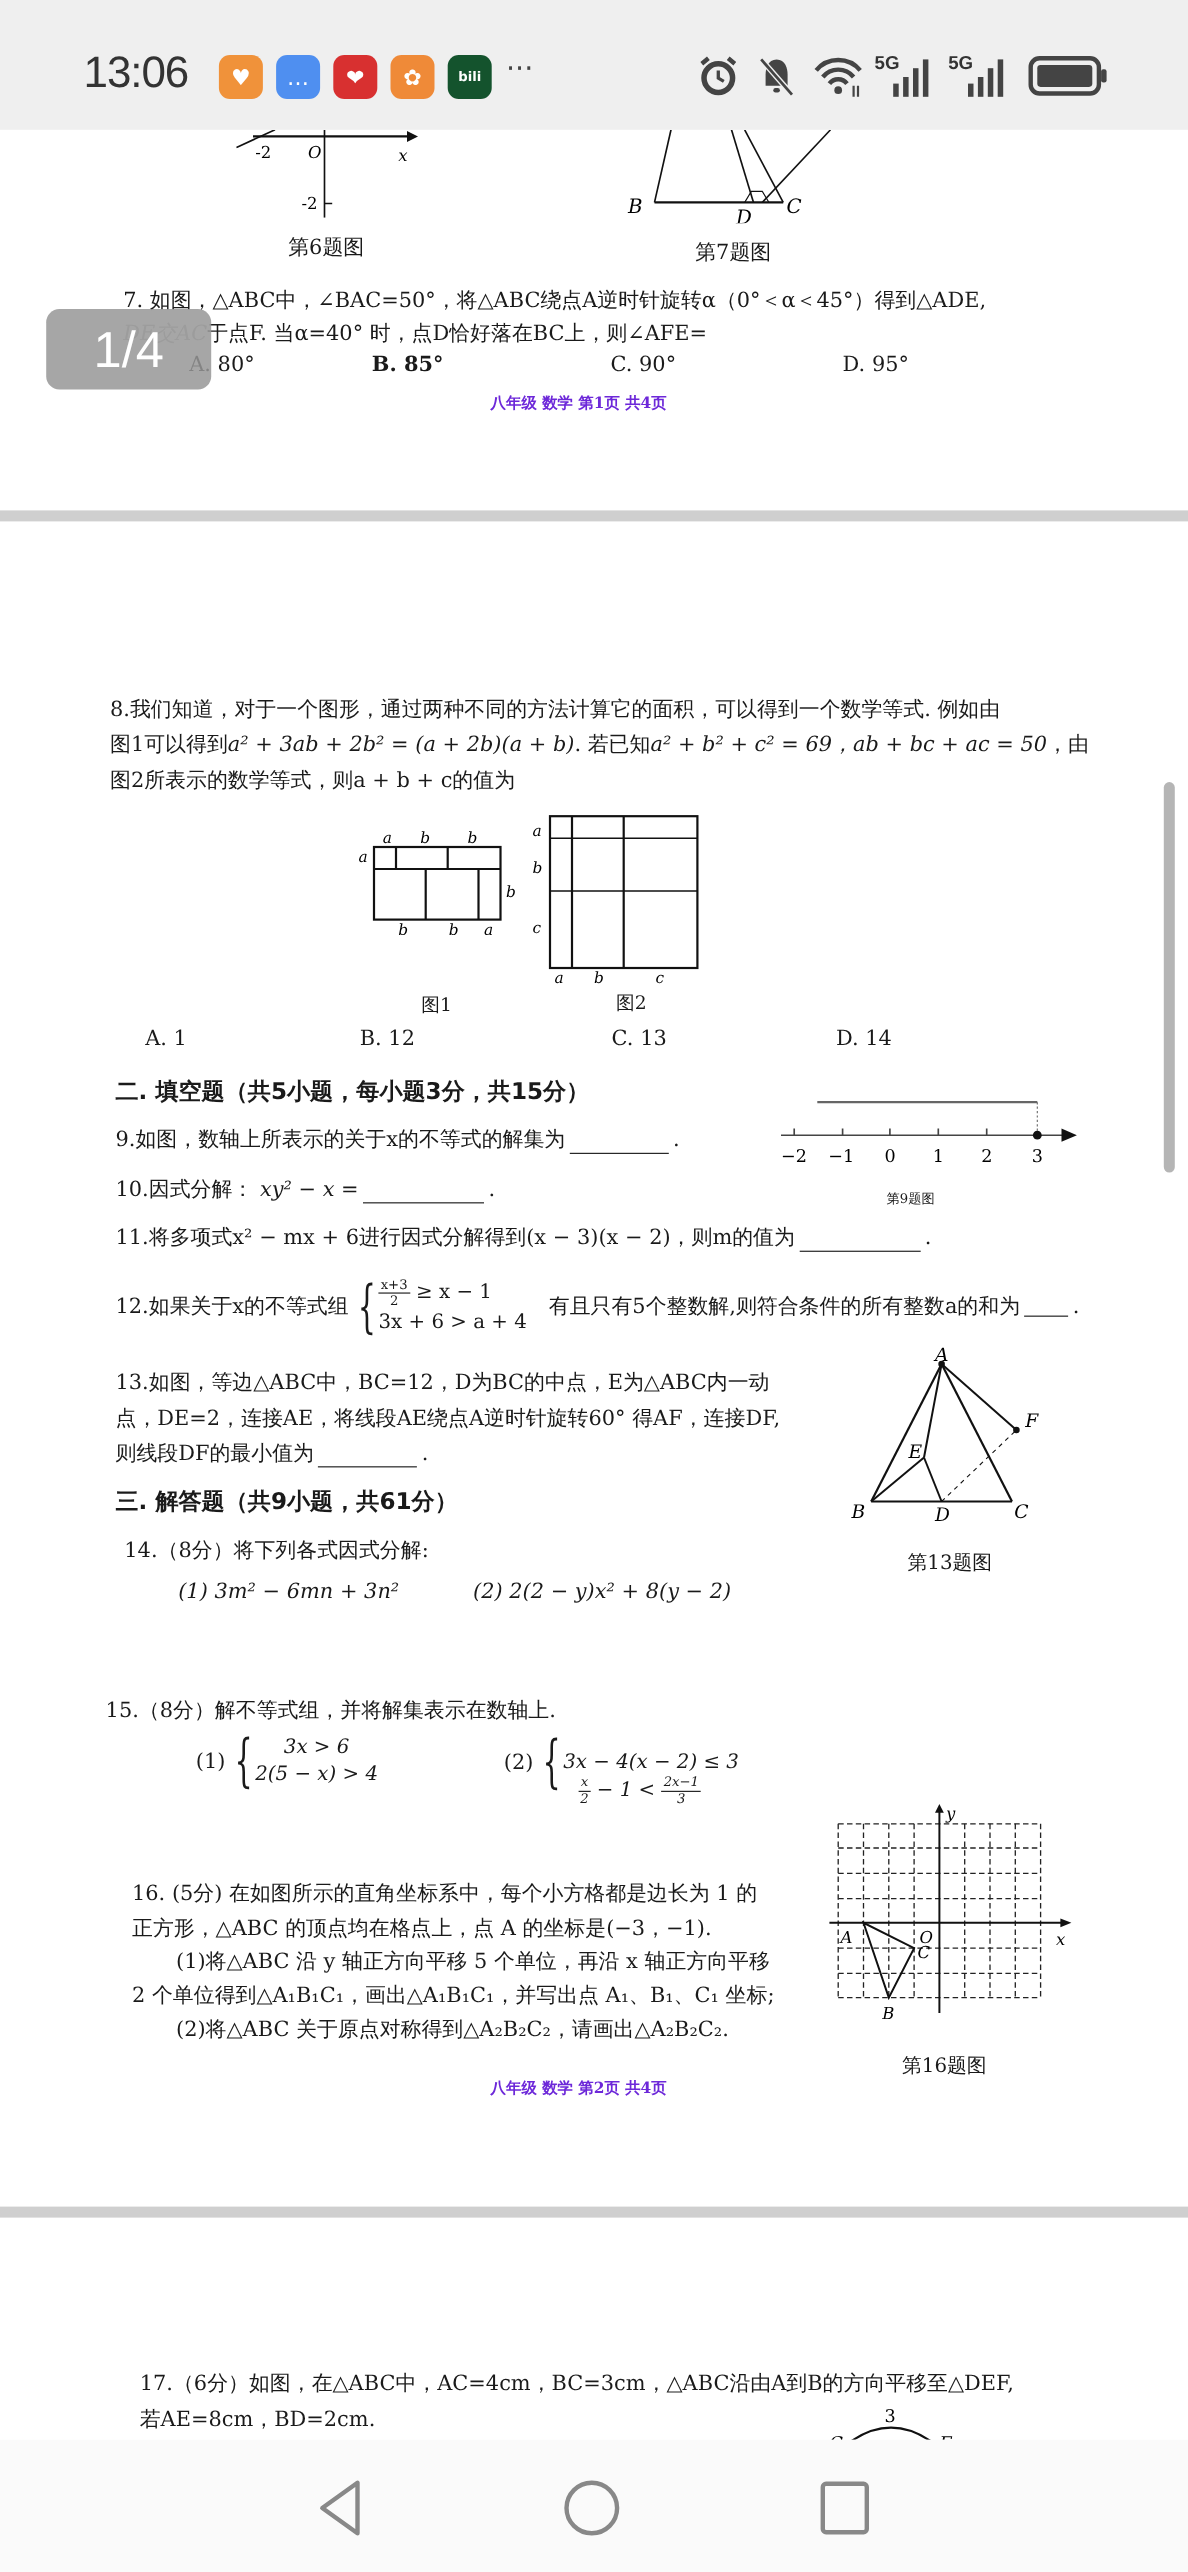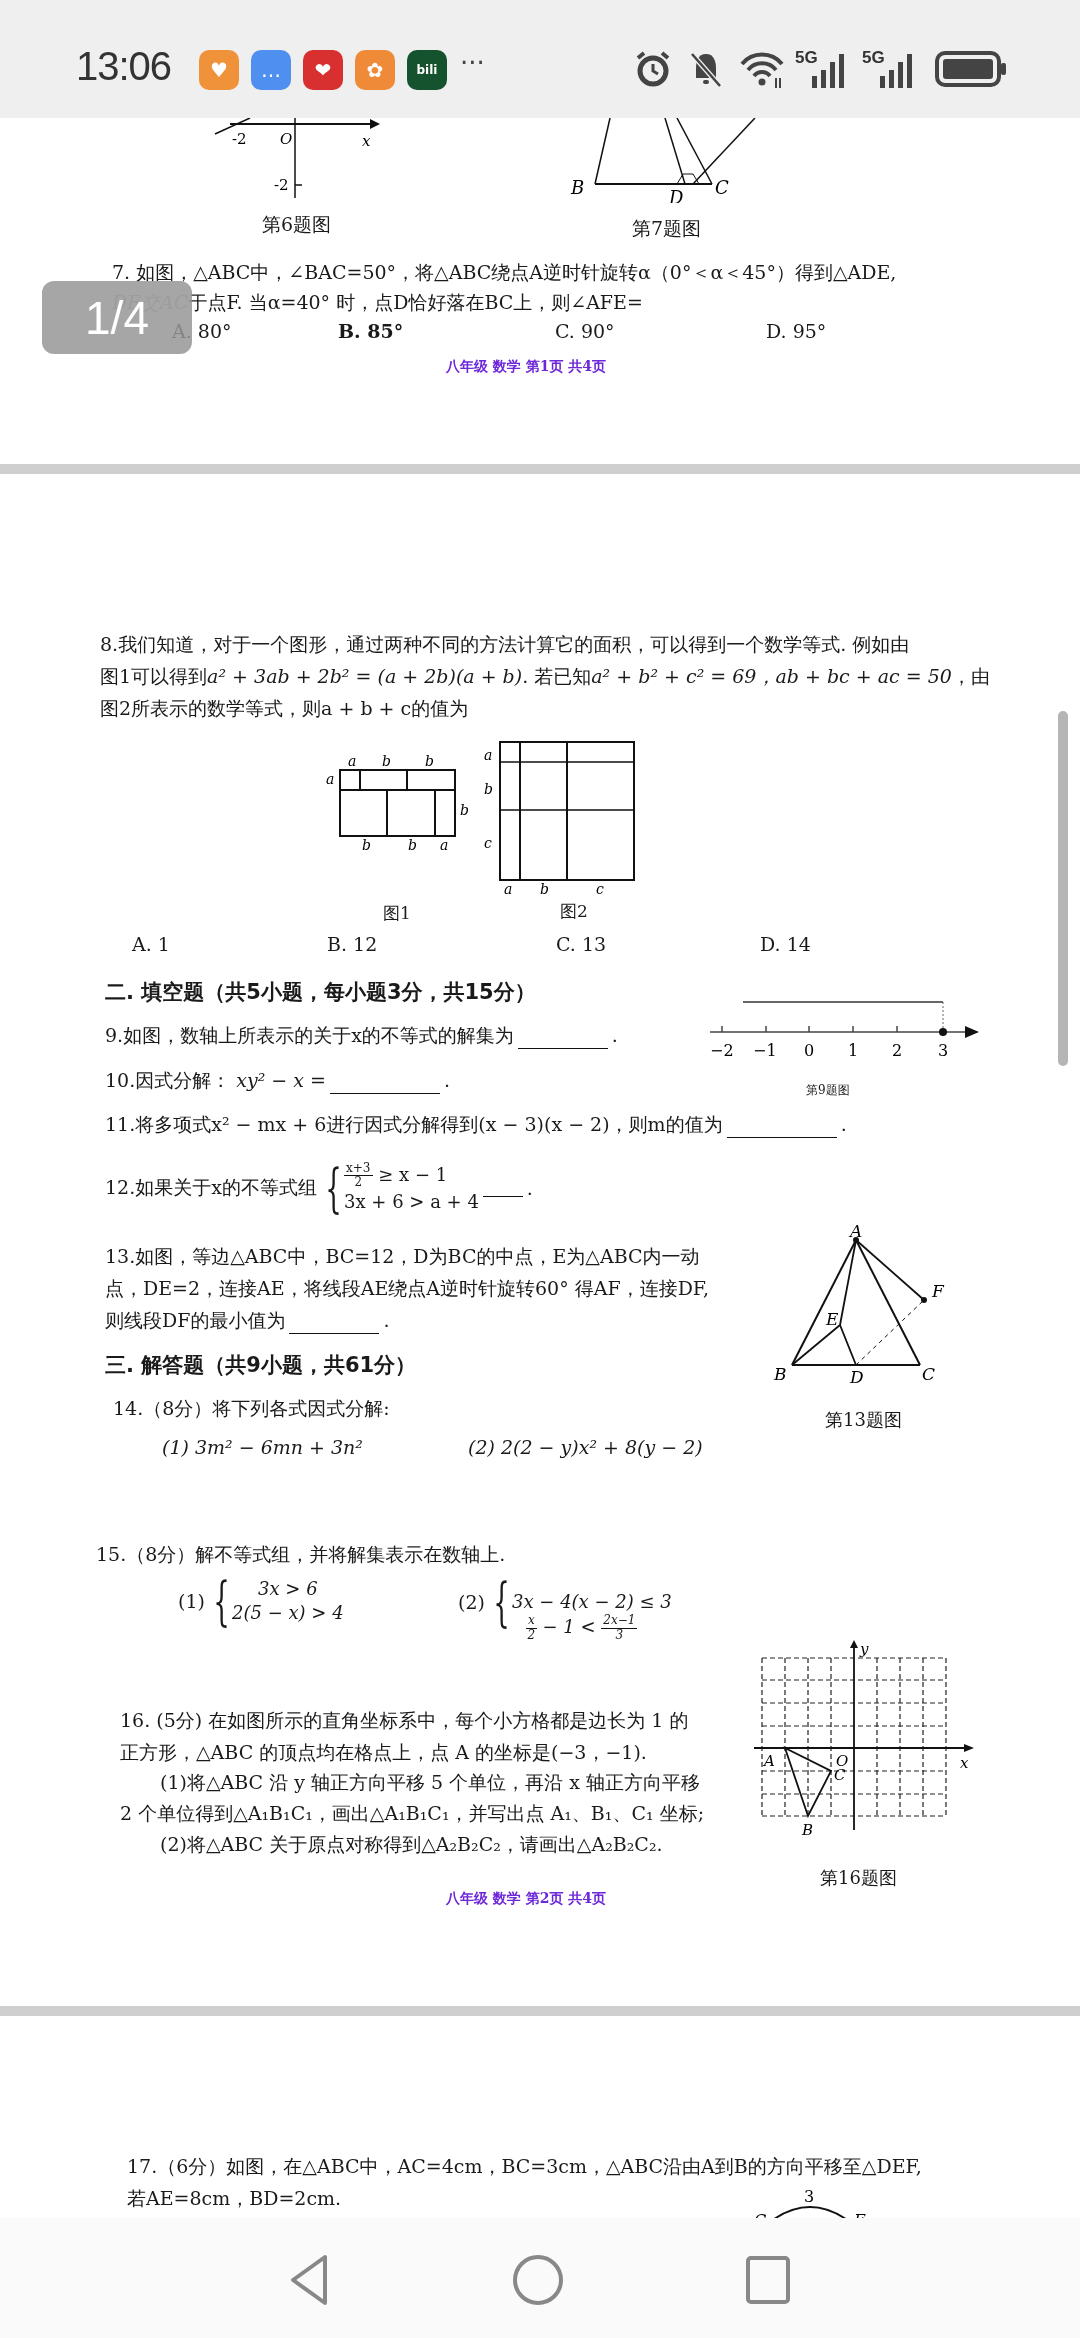--- a/index.html
+++ b/index.html
@@ -211,20 +211,21 @@
     <div class="line" style="left:105px;top:1030px;height:80px;display:flex;align-items:center;">
       <span>12.如果关于x的不等式组</span>
       <span class="brace">{</span>
       <span class="sys-lines" style="margin-left:-6px;">
         <span><span class="frac">
               <span class="num">x+3</span>
               <span>2</span>
             </span> <span>≥ x − 1</span></span>
         <span>3x + 6 &gt; a + 4</span>
       </span>
+      <span style="margin-left:20px;">有且只有5个整数解,则符合条件的所有整数a的和为</span>
         <span class="blank" style="width:40px;"></span>
         <span>.</span>
     </div>
 
     <div class="line" style="left:105px;top:1126px;">13.如图，等边△ABC中，BC=12，D为BC的中点，E为△ABC内一动</div>
     <div class="line" style="left:105px;top:1158px;">点，DE=2，连接AE，将线段AE绕点A逆时针旋转60° 得AF，连接DF,</div>
     <div class="line" style="left:105px;top:1190px;">
       <span>则线段DF的最小值为</span><span class="blank" style="width:90px;"></span><span>.</span>
     </div>
 
@@ -245,21 +246,21 @@
       <text x="78" y="158" font-size="17" font-style="italic" font-family="DejaVu Serif, serif">D</text>
       <text x="54" y="100" font-size="17" font-style="italic" font-family="DejaVu Serif, serif">E</text>
       <text x="160" y="72" font-size="17" font-style="italic" font-family="DejaVu Serif, serif">F</text>
     </svg>
     <div class="caption" style="left:825px;top:1290px;font-size:18px;">第13题图</div>
 
     <div class="line bold" style="left:105px;top:1233px;font-size:21px;">三. 解答题（共9小题，共61分）</div>
 
     <div class="line" style="left:113px;top:1278px;">14.（8分）将下列各式因式分解:</div>
     <div class="line it" style="left:162px;top:1318px;">(1)  3m² − 6mn + 3n²</div>
-    <div class="line it" style="left:468px;top:1318px;">(2)  2(2 − y)x² + 8(y − 2)</div>
+    <div class="line it" style="left:430px;top:1318px;">(2)  2(2 − y)x² + 8(y − 2)</div>
 
     <div class="line" style="left:96px;top:1424px;">15.（8分）解不等式组，并将解集表示在数轴上.</div>
     <div class="line" style="left:178px;top:1448px;height:70px;display:flex;align-items:center;">
       <span>(1)</span>
       <span class="brace">{</span>
       <span class="sys-lines it" style="margin-left:-6px;align-items:center;">
         <span>3x &gt; 6</span>
         <span>2(5 − x) &gt; 4</span>
       </span>
     </div>

